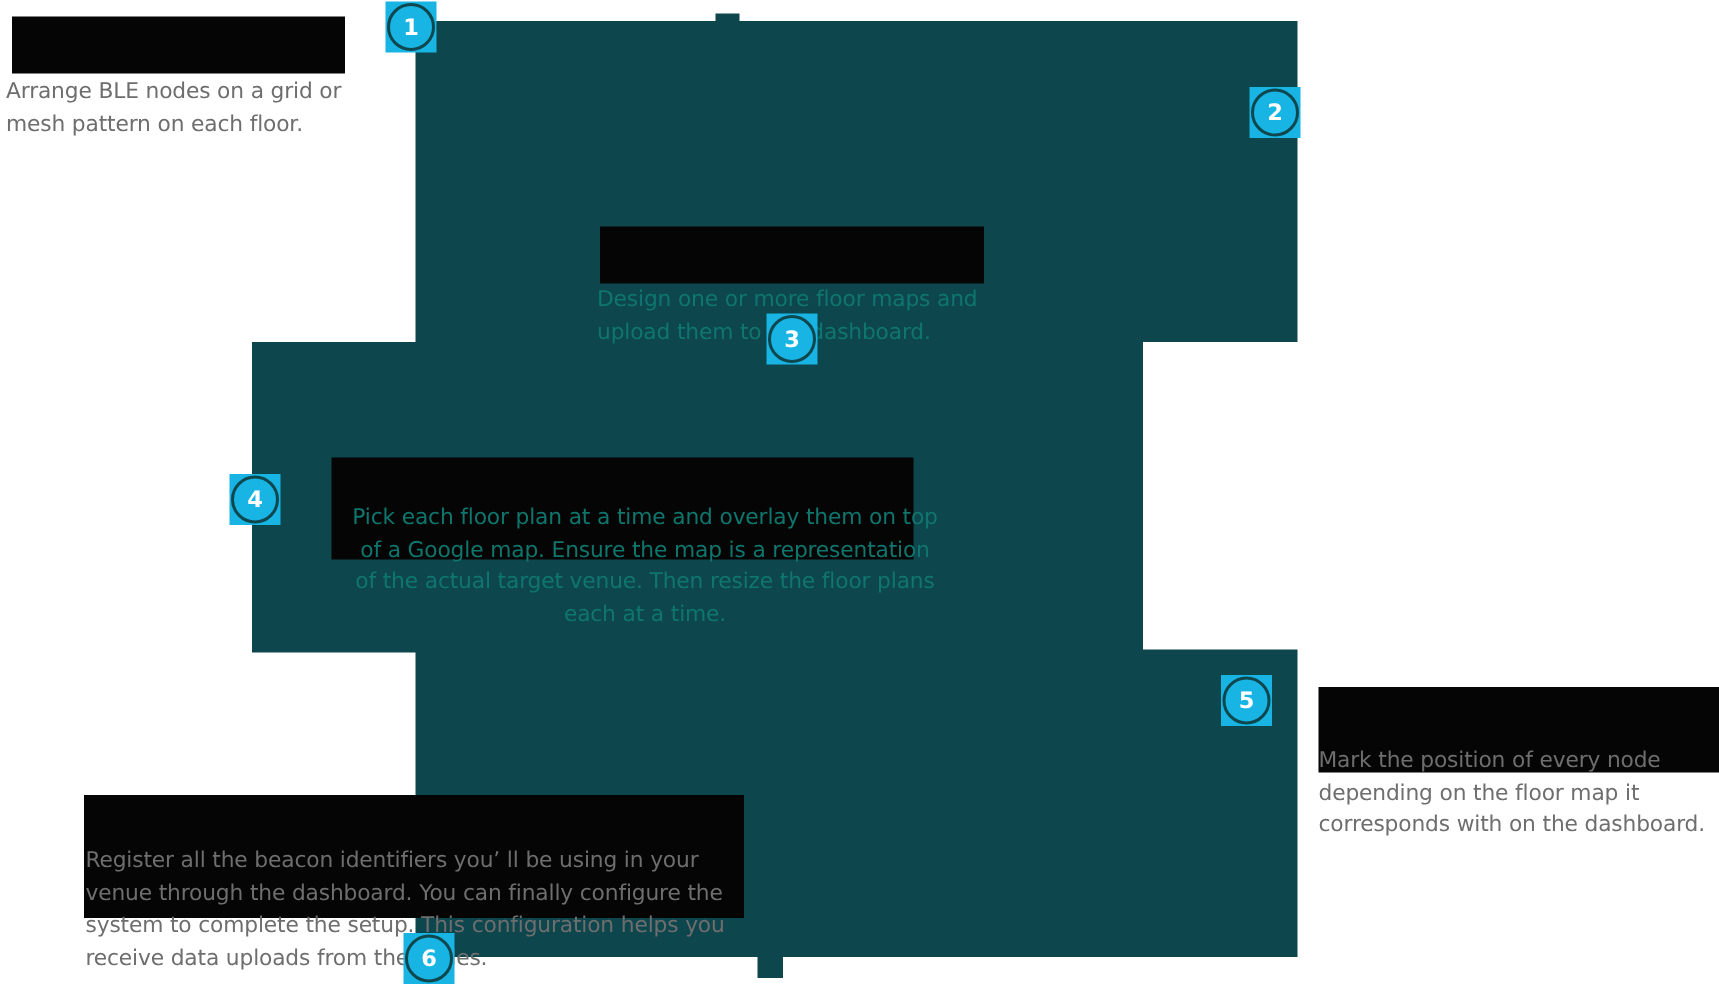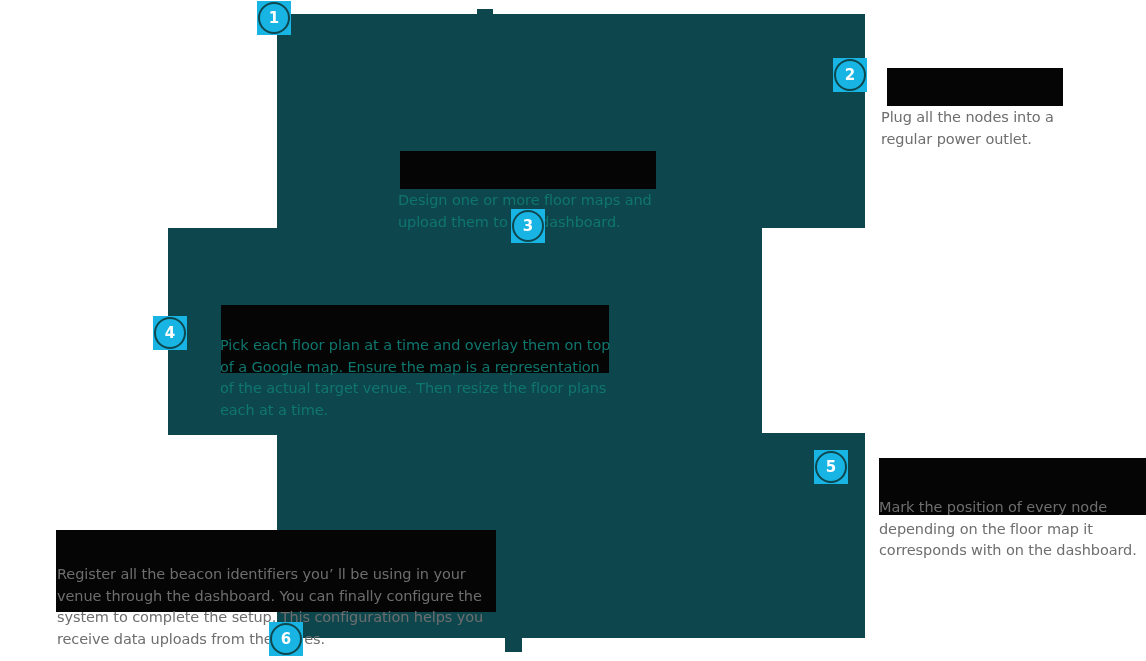--- a/index.html
+++ b/index.html
@@ -109,50 +109,50 @@
              L 168,435
              L 168,228
              L 277,228
              Z" fill="#0e464d"></path>
 
     <rect x="477" y="9" width="16" height="7" fill="#0e464d"></rect>
 
     <rect x="505" y="636" width="17" height="16" fill="#0e464d"></rect>
   </svg>
 
+  <div class="step-text on-white" style="left:4px; top:8px; width:250px;">
+    <span class="hl" style="left:4px; top:3px; width:222px; height:38px;"></span>
+    <span class="txt">Arrange BLE nodes on a grid or
+mesh pattern on each floor.</span>
+  </div>
   <div class="marker" style="left:257px; top:1px;">
     <span class="ring"></span>
     <span class="num">1</span>
   </div>
 
   <div class="marker" style="left:833px; top:58px;">
     <span class="ring"></span>
     <span class="num">2</span>
-  </div>
-  <div class="step-text on-white" style="left:881px; top:64px; width:250px;">
-    <span class="hl" style="left:6px; top:4px; width:176px; height:38px;"></span>
-    <span class="txt">Plug all the nodes into a
-regular power outlet.</span>
   </div>
 
   <div class="step-text on-teal" style="left:398px; top:147px; width:290px;">
     <span class="hl" style="left:2px; top:4px; width:256px; height:38px;"></span>
     <span class="txt">Design one or more floor maps and
 upload them to the dashboard.</span>
   </div>
   <div class="marker" style="left:511px; top:209px;">
     <span class="ring"></span>
     <span class="num">3</span>
   </div>
 
   <div class="marker" style="left:153px; top:316px;">
     <span class="ring"></span>
     <span class="num">4</span>
   </div>
-  <div class="step-text on-teal" style="left:220px; top:292px; width:420px;">
+  <div class="step-text on-teal" style="left:220px; top:292px; width:420px;text-align:center;">
     <span class="hl" style="left:1px; top:13px; width:388px; height:68px;"></span>
     <span class="txt">Pick each floor plan at a time and overlay them on top
 of a Google map. Ensure the map is a representation
 of the actual target venue. Then resize the floor plans
 each at a time.</span>
   </div>
 
   <div class="marker" style="left:814px; top:450px;">
     <span class="ring"></span>
     <span class="num">5</span>

